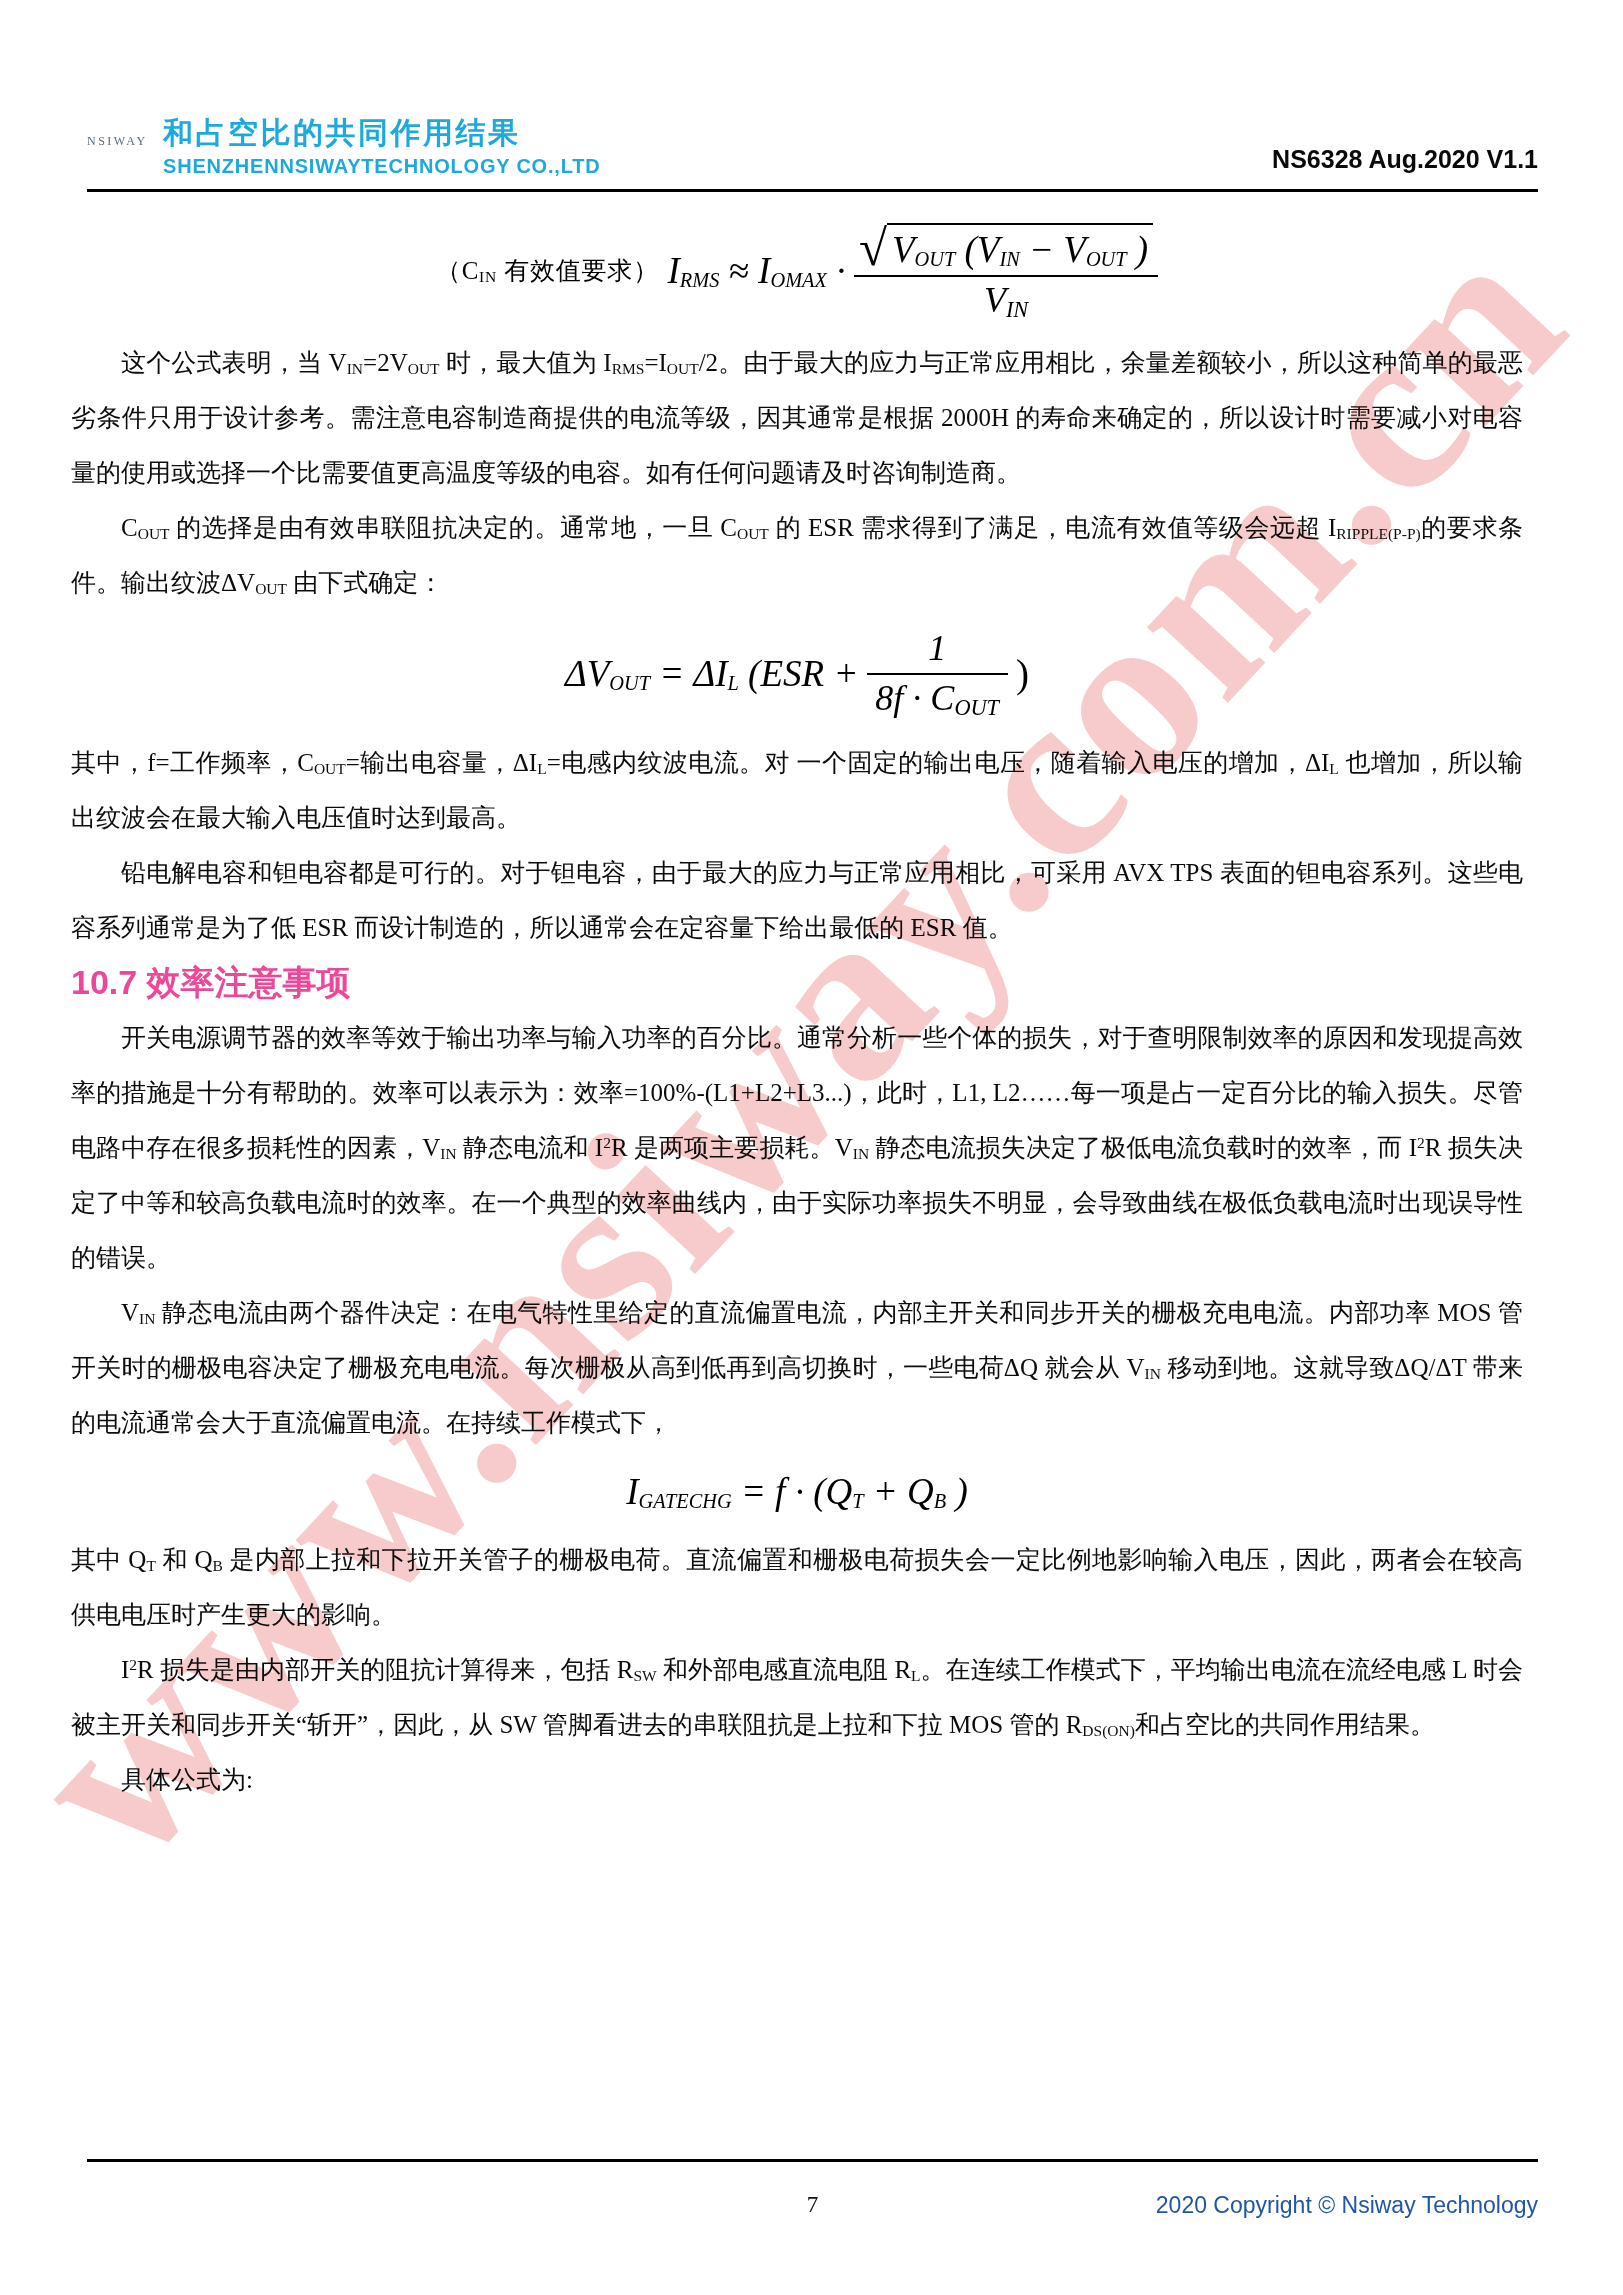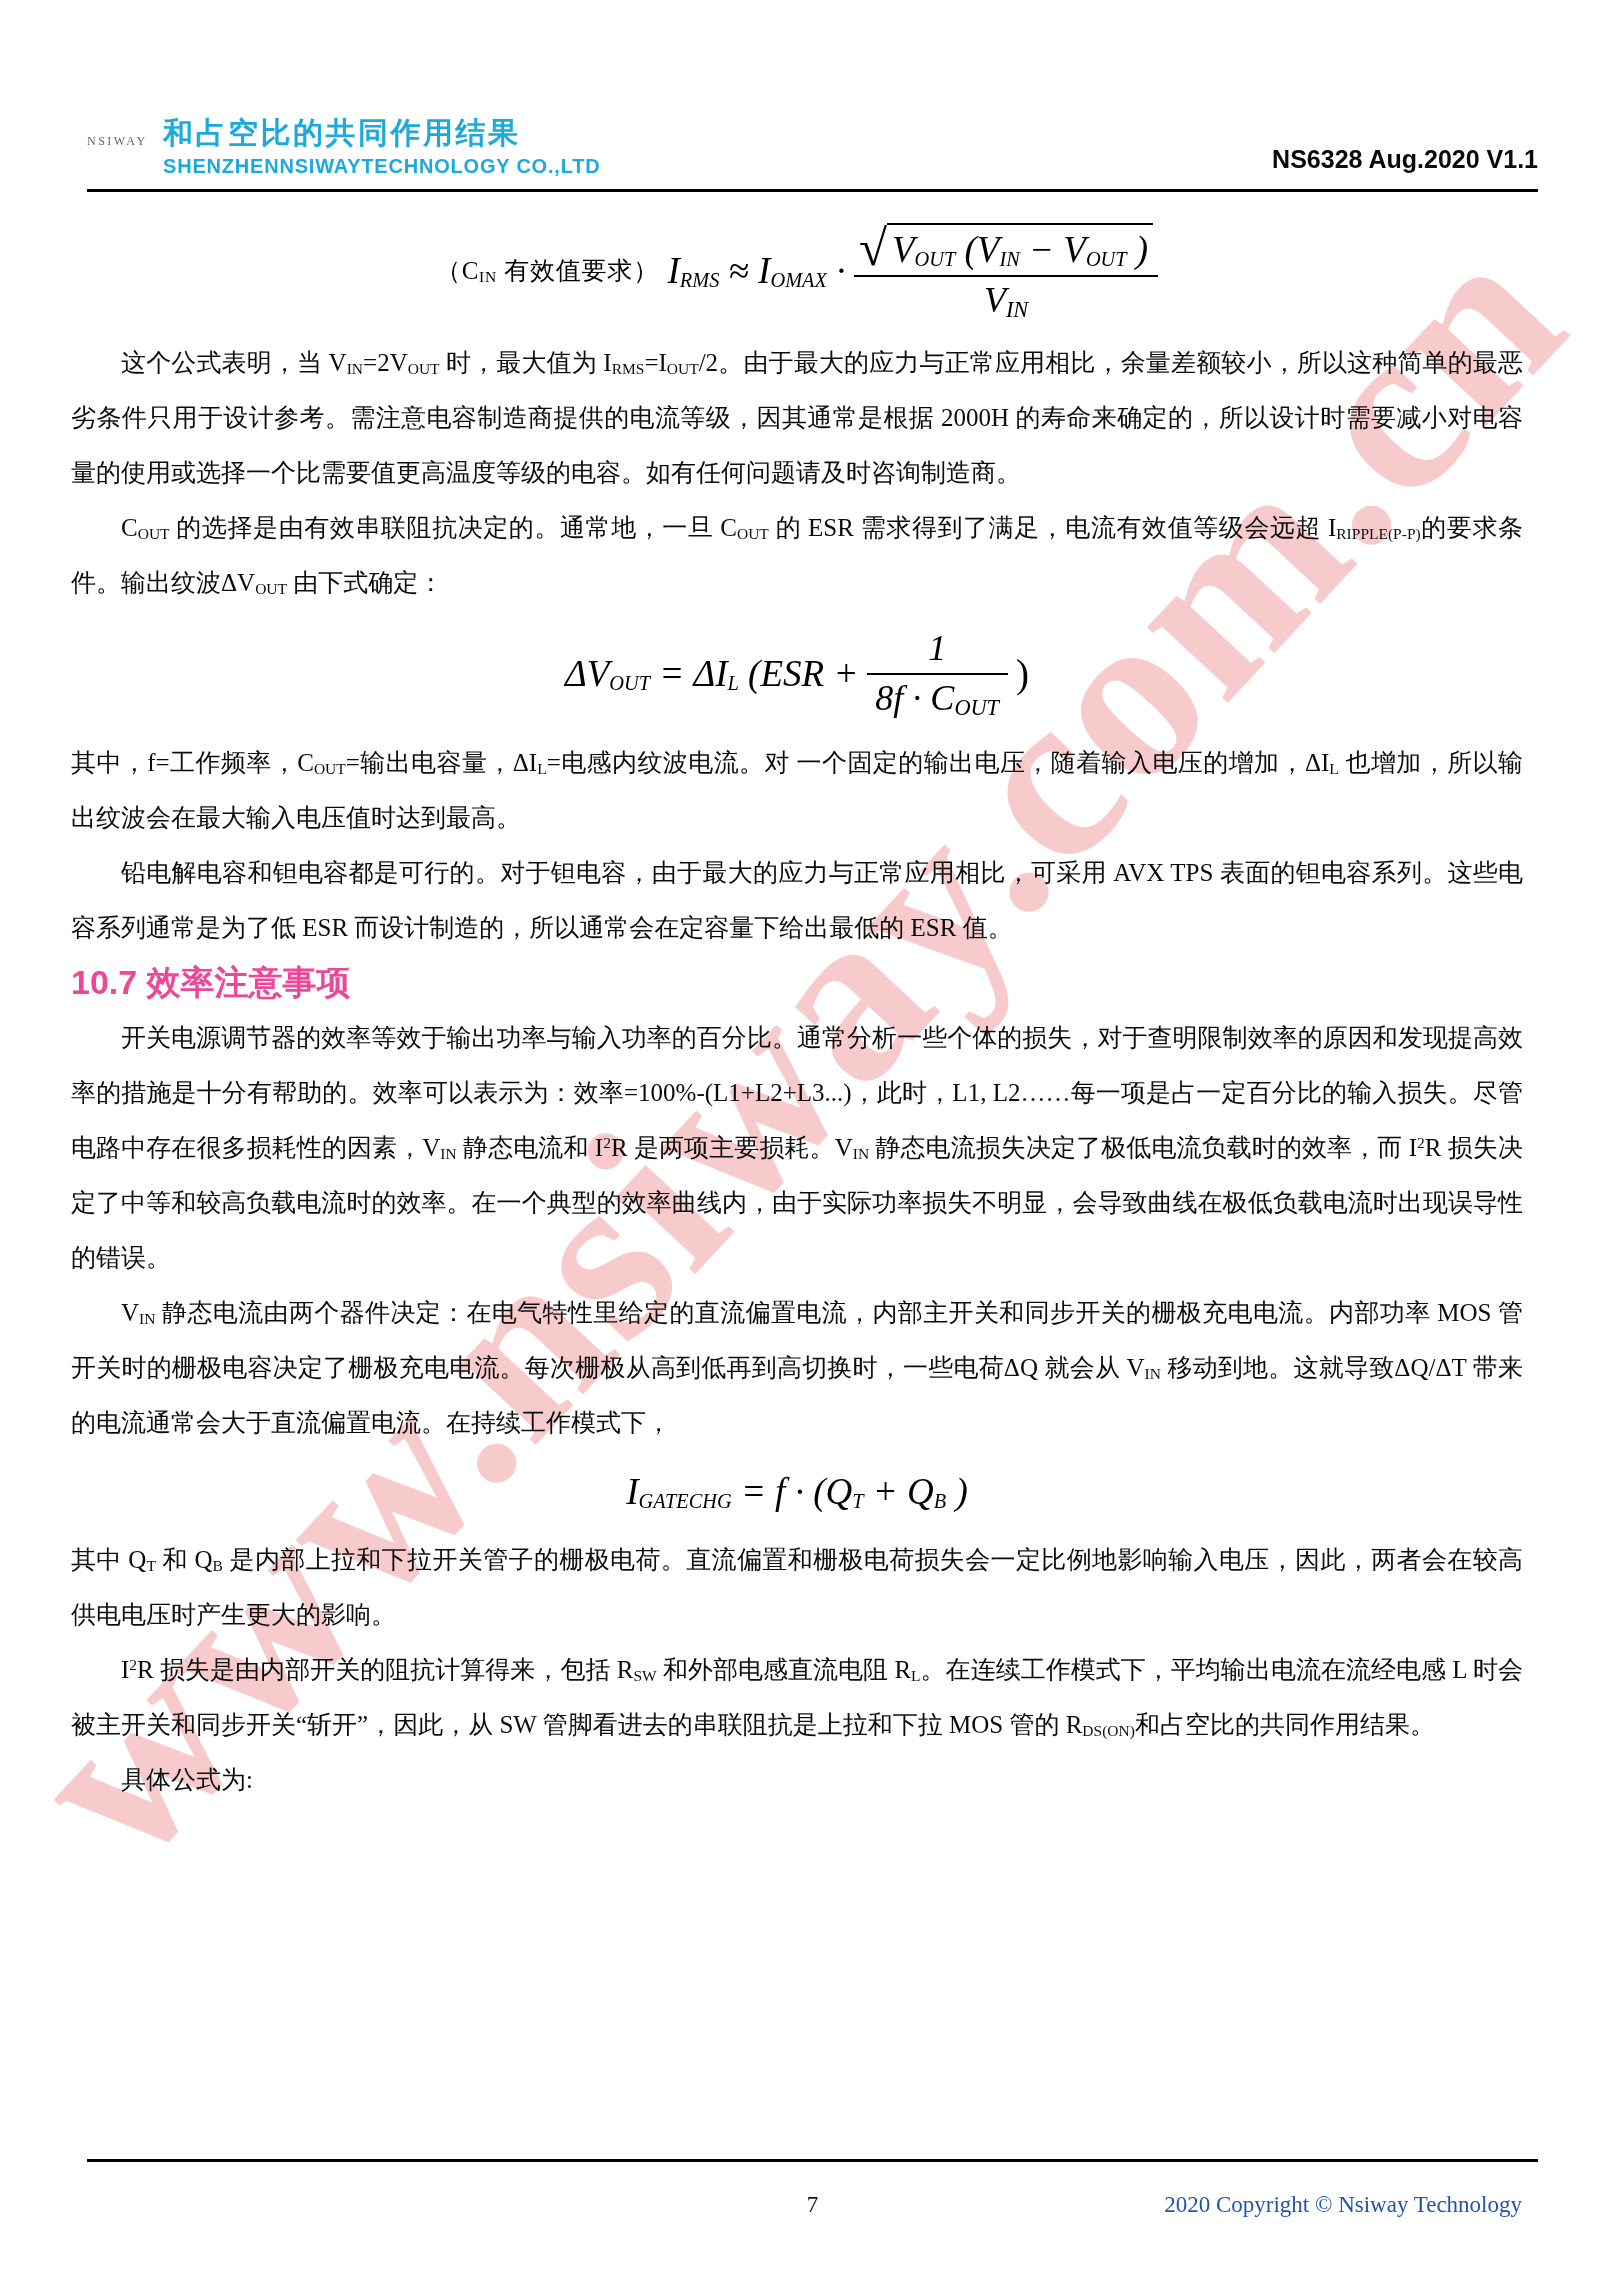--- a/index.html
+++ b/index.html
@@ -94,22 +94,22 @@
     background:#000; z-index:2;
   }
   .footer-row {
     position:absolute; left:87px; right:85px; top:2192px; height:34px; z-index:2;
   }
   .page-num {
     position:absolute; left:50%; transform:translateX(-50%);
     font-size:23px; color:#111;
   }
   .copyright {
-    position:absolute; right:16px; font-size:23px; color:#2155a8;
-    font-family:Liberation Serif, serif;
+    position:absolute; right:0; font-size:23px; color:#2155a8;
+    font-family:Liberation Sans, sans-serif;
   }
 </style>
 </head>
 <body>
 
 <div class="page">
 
   <div class="watermark" style="color: rgba(233, 103, 103, 0.34);">www.nsiway.com.cn</div>
 
   <div class="header">

